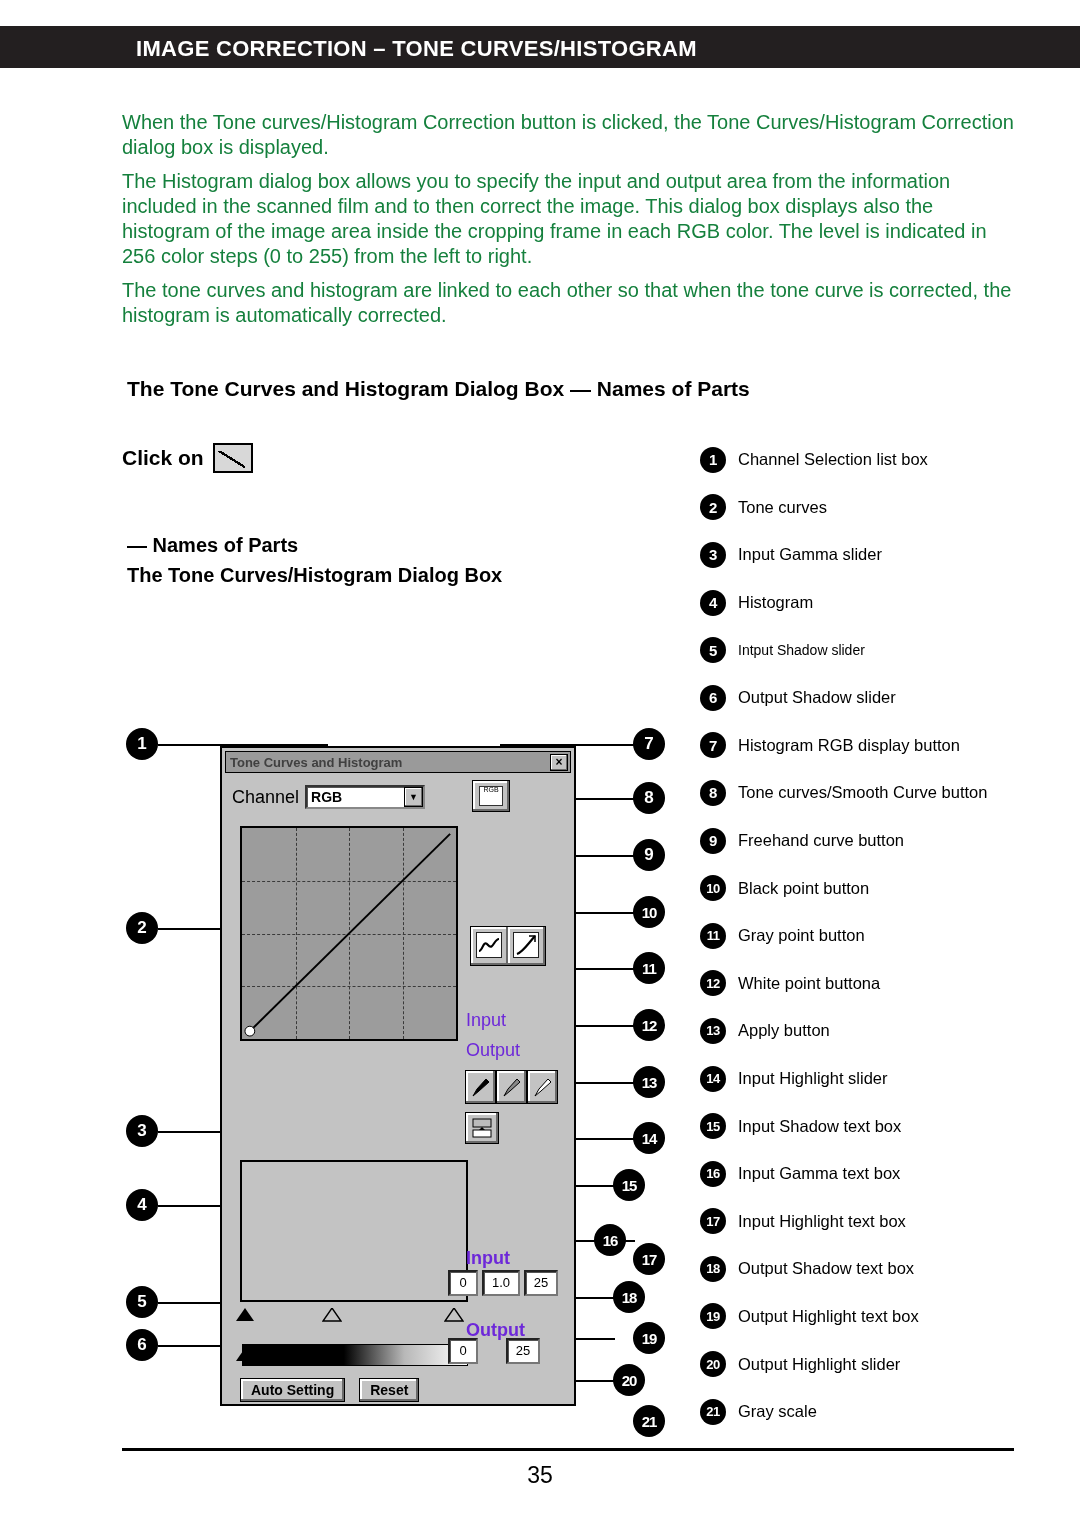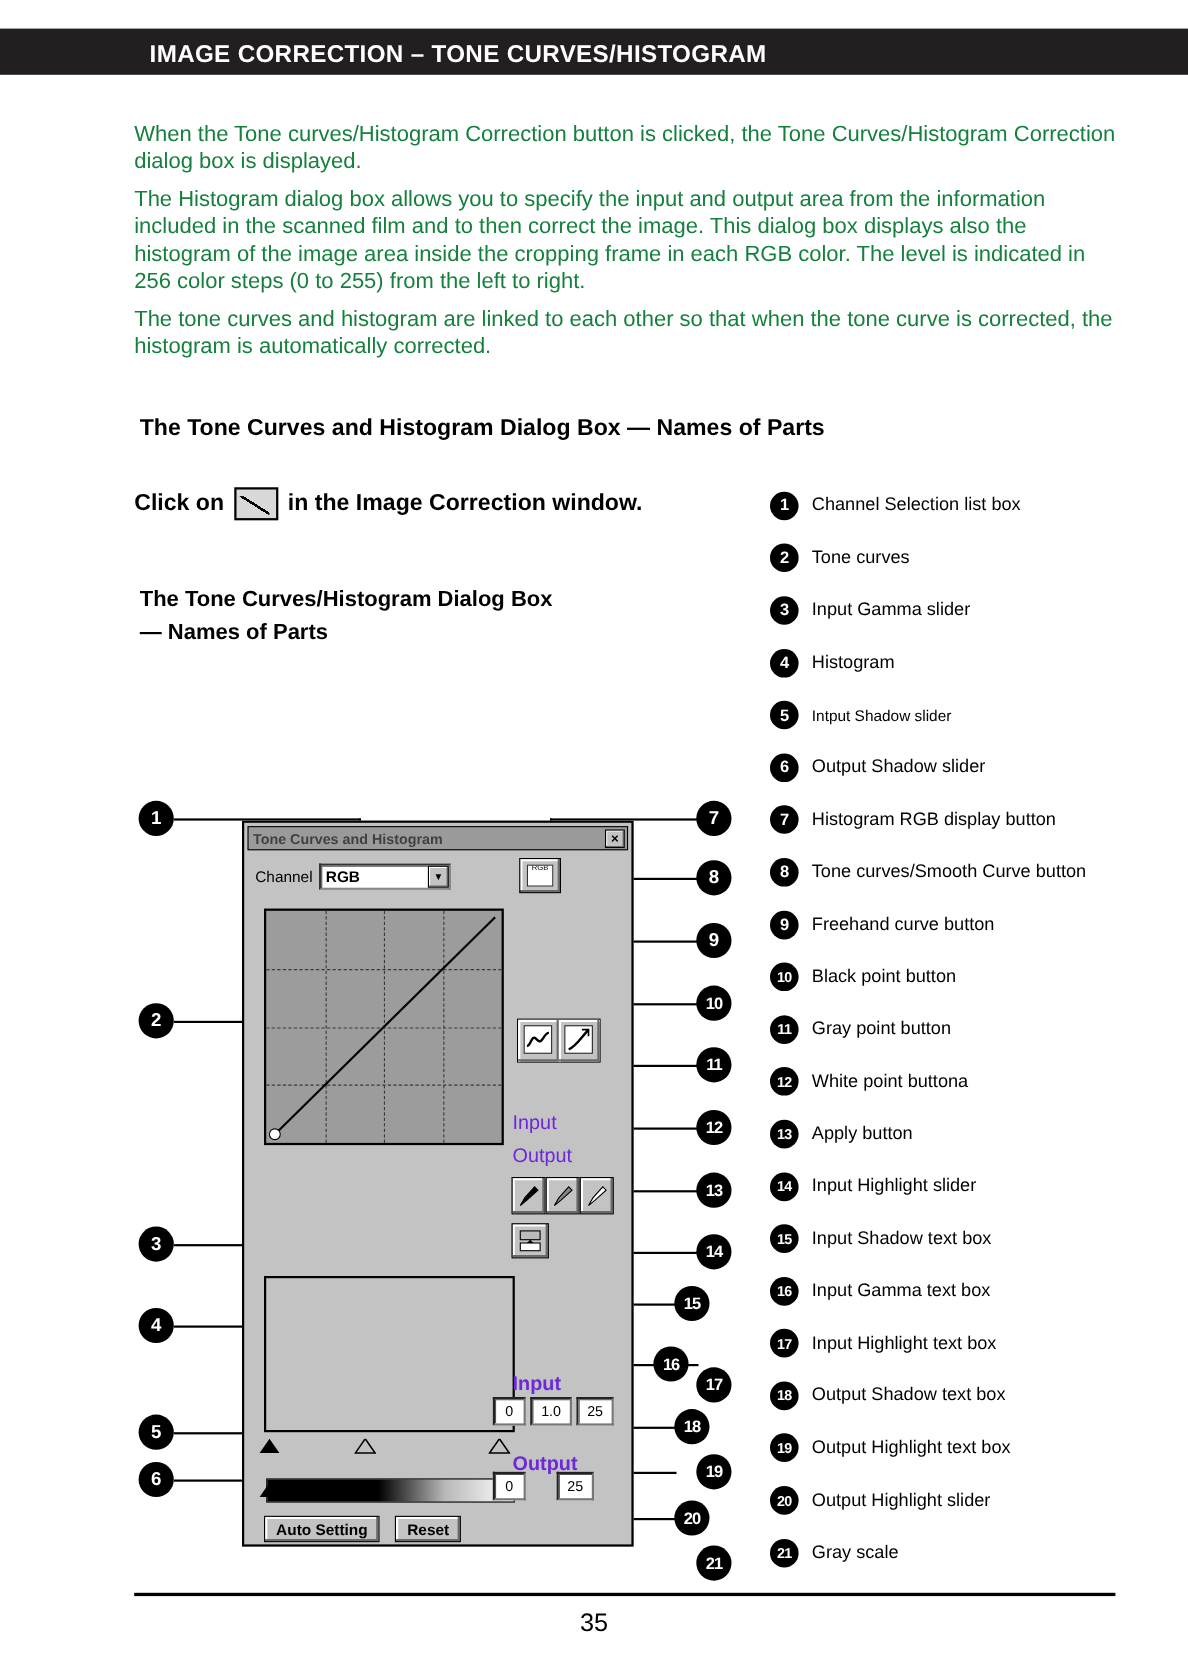--- a/index.html
+++ b/index.html
@@ -192,21 +192,21 @@
   .channel-row {
     position: absolute;
     left: 10px;
     top: 34px;
     width: 336px;
     height: 30px;
     display: flex;
     align-items: center;
   }
   .channel-label {
-    font-size: 14px;
+    font-size: 18px;
     margin-right: 6px;
   }
   .combo {
     width: 120px;
     height: 24px;
     background: #fff;
     border: 2px inset #888;
     display: flex;
     align-items: center;
     box-sizing: border-box;
@@ -454,26 +454,25 @@
     <p>When the Tone curves/Histogram Correction button is clicked, the Tone Curves/Histogram Correction dialog box is displayed.</p>
     <p>The Histogram dialog box allows you to specify the input and output area from the information included in the scanned film and to then correct the image.  This dialog box displays also the histogram of the image area inside the cropping frame in each RGB color. The level is indicated in 256 color steps (0 to 255) from the left to right.</p>
     <p>The tone curves and histogram are linked to each other so that when the tone curve is corrected, the histogram is automatically corrected.</p>
   </div>
 
   <div class="h-names-of-parts">The Tone Curves and Histogram Dialog Box  — Names of Parts</div>
 
   <div class="click-on-row">
     <span>Click on</span>
     <span class="click-icon"></span>
-    <span>in the Image Correction window.</span>
   </div>
 
   <div class="h-dialog-box">
+    <div>— Names of Parts</div>
     <div>The Tone Curves/Histogram Dialog Box</div>
-    <div>— Names of Parts</div>
   </div>
 
   <div class="legend">
     <div class="legend-item">
       <span class="badge">1</span>
       <span class="legend-label">Channel Selection list box</span>
     </div>
     <div class="legend-item">
       <span class="badge">2</span>
       <span class="legend-label">Tone curves</span>

